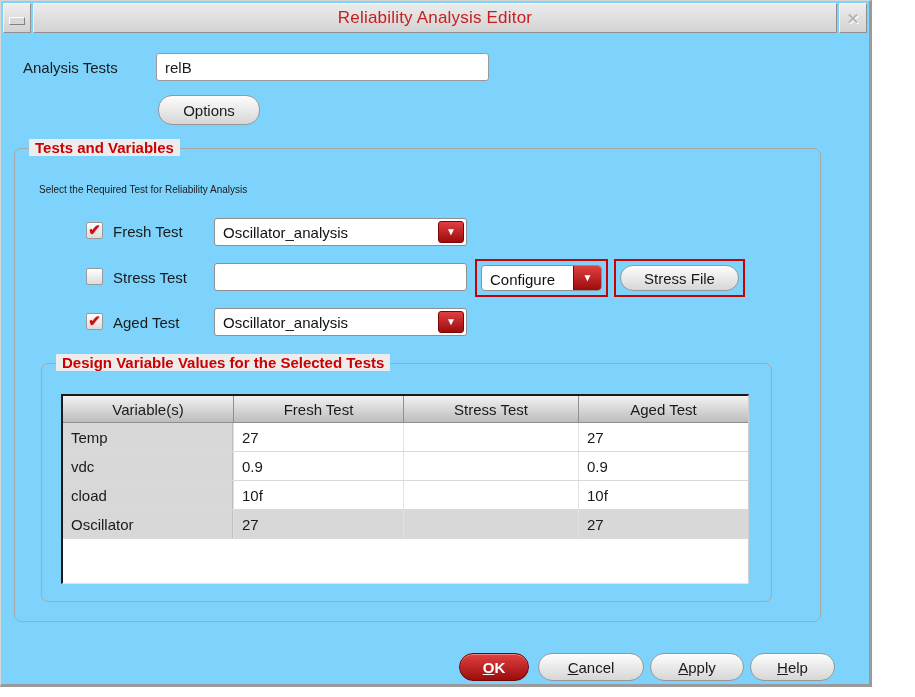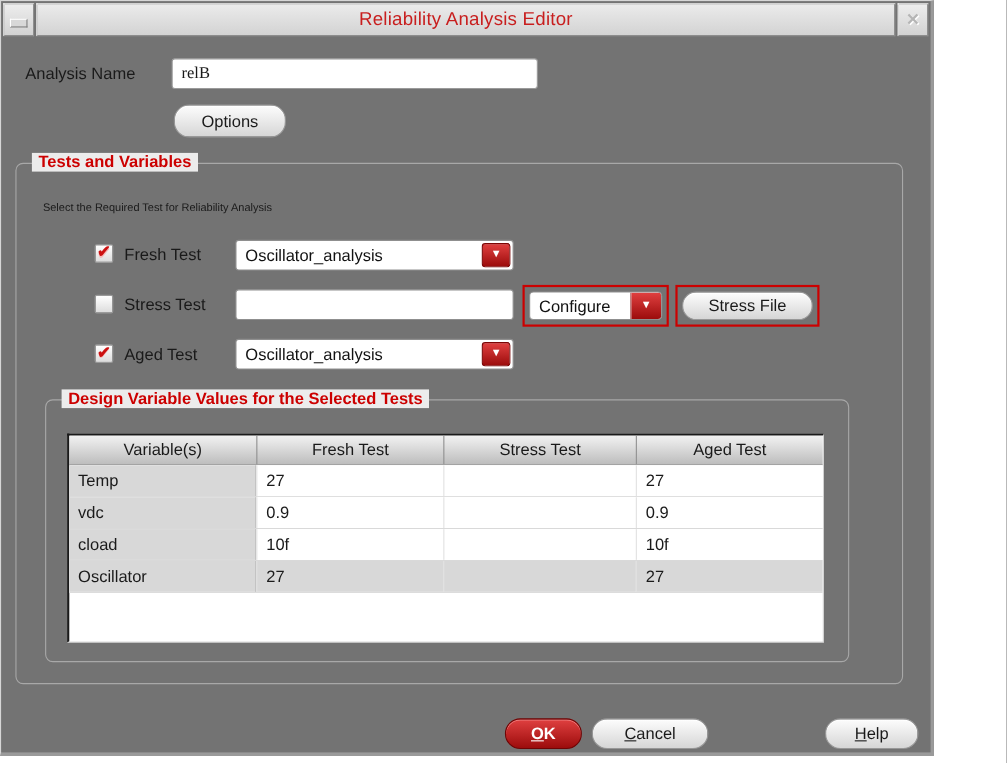--- a/index.html
+++ b/index.html
@@ -4,23 +4,23 @@
 <style>
   html,body{margin:0;padding:0;}
   body{
     width:915px;height:697px;background:#ffffff;
     font-family:"Liberation Sans", sans-serif;
     -webkit-font-smoothing:antialiased;
     position:relative;overflow:hidden;color:#1a1a1a;
   }
   .dialog{
     position:absolute;left:0;top:0;width:845px;height:683px;
-    background:#737373;
+    background:#7dd3fc;
     border-top:1px solid #d6d6d6;border-left:1px solid #d6d6d6;
-    border-right:3px solid #9a9a9a;border-bottom:3px solid #9a9a9a;
+    border-right:3px solid #9a9a9a;border-bottom:3px solid #9a9a9a;padding-left:23px;
   }
   
   .titlebar{position:absolute;left:2px;top:2px;right:2px;height:30px;display:flex;gap:2px;}
   .tb-btn{
     width:28px;height:30px;box-sizing:border-box;
     background:linear-gradient(#ededed,#d2d2d2);
     border:1px solid;border-color:#fafafa #8f8f8f #8f8f8f #fafafa;
     display:flex;align-items:center;justify-content:center;cursor:default;
   }
   .tb-title{
@@ -38,21 +38,21 @@
   }
   .close-glyph{
     color:#b5b5b5;font-size:15px;font-weight:bold;
     text-shadow:1px 1px 0 #ffffff;line-height:1;
   }
   
   .an-label{position:absolute;left:22px;top:58px;font-size:15px;}
   .an-input{
     position:absolute;left:155px;top:52px;width:333px;height:28px;box-sizing:border-box;
     background:#ffffff;border:1px solid #9a9a9a;border-radius:3px;
-    font-family:Liberation Serif, serif;font-size:15px;padding:0 8px;color:#1a1a1a;outline:none;
+    font-family:Liberation Sans, sans-serif;font-size:15px;padding:0 8px;color:#1a1a1a;outline:none;
   }
   .btn{
     box-sizing:border-box;
     background:linear-gradient(#fdfdfd,#d6d6d6);
     border:1px solid #979797;border-radius:14px;
     font-family:"Liberation Sans", sans-serif;font-size:15px;color:#1a1a1a;
     display:flex;align-items:center;justify-content:center;cursor:default;
     box-shadow:inset 0 1px 0 #ffffff;
   }
   .options-btn{position:absolute;left:157px;top:94px;width:102px;height:30px;}
@@ -146,21 +146,21 @@
   <div class="titlebar">
     <div class="tb-btn">
       <div class="min-glyph"></div>
     </div>
     <div class="tb-title">Reliability Analysis Editor</div>
     <div class="tb-btn">
       <span class="close-glyph">✕</span>
     </div>
   </div>
 
-  <div class="an-label">Analysis Name</div>
+  <div class="an-label">Analysis Tests</div>
   <input class="an-input" type="text" value="relB" style="">
 
   <button class="btn options-btn">
     <span>Options</span>
   </button>
 
   <div class="group tests-group">
     <div class="group-title">Tests and Variables</div>
   </div>
 
@@ -237,17 +237,20 @@
       <div class="td w-aged">27</div>
     </div>
   </div>
 
   <button class="btn footer-btn ok-btn">
     <span class="btn-label">OK</span>
   </button>
   <button class="btn footer-btn cancel-btn">
     <span class="btn-label">Cancel</span>
   </button>
+  <button class="btn footer-btn apply-btn">
+    <span class="btn-label">Apply</span>
+  </button>
   <button class="btn footer-btn help-btn">
     <span class="btn-label">Help</span>
   </button>
 
 </div>
 
 </body></html>

